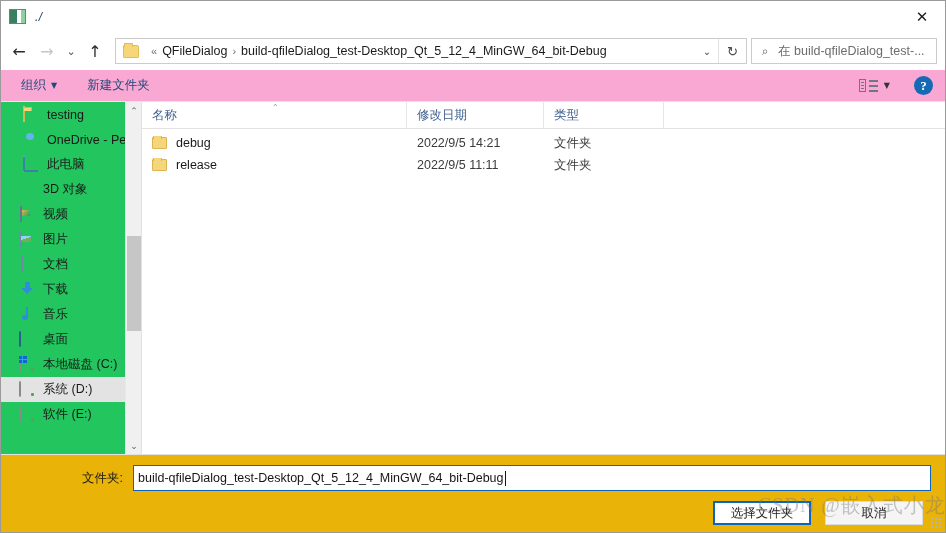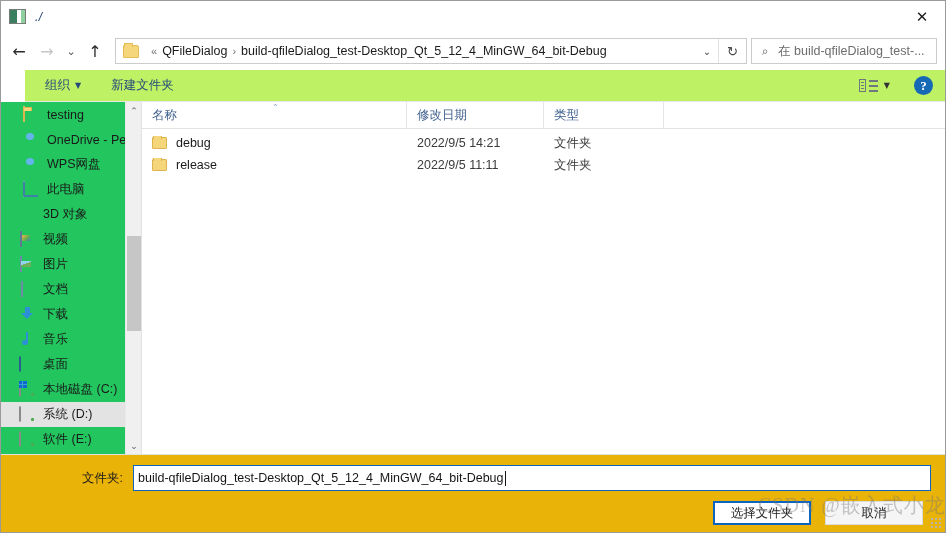--- a/index.html
+++ b/index.html
@@ -123,23 +123,22 @@
     font-size: 12.5px; color: #6d6d6d;
     white-space: nowrap; overflow: hidden;
     padding-right: 4px;
   }
 
   
   .toolbar {
     height: 32px; min-height: 32px;
     display: flex; align-items: center;
     padding: 0 8px 0 14px;
-    background: #bef264;
+    background: #f9a8d4;
     border-bottom: 1px solid #e6e6e6;
-    margin-left: 24px;
   }
   .tb-item {
     font-size: 12.5px; color: #26497a;
     display: flex; align-items: center;
     padding: 3px 6px;
   }
   .tb-caret { font-size: 8px; margin-left: 5px; color: #26497a;
     font-family: "DejaVu Sans", sans-serif; }
   .tb-spacer { flex: 1; }
   .view-icon {
@@ -518,24 +517,20 @@
   <div class="body">
 
     <div class="sidebar">
       <div class="side-item">
         <span class="side-ico"><span class="ic-folder"></span></span>
         <span class="side-label">testing</span>
       </div>
       <div class="side-item">
         <span class="side-ico"><span class="ic-cloud"></span></span>
         <span class="side-label">OneDrive - Pers</span>
-      </div>
-      <div class="side-item">
-        <span class="side-ico"><span class="ic-cloud wps"></span></span>
-        <span class="side-label">WPS网盘</span>
       </div>
       <div class="side-item">
         <span class="side-ico"><span class="ic-pc"></span></span>
         <span class="side-label">此电脑</span>
       </div>
       <div class="side-item indent">
         <span class="side-ico"><span class="ic-3d"></span></span>
         <span class="side-label">3D 对象</span>
       </div>
       <div class="side-item indent">

